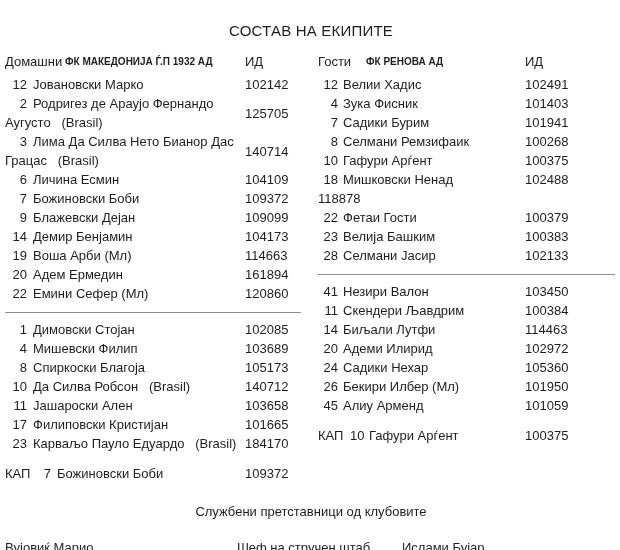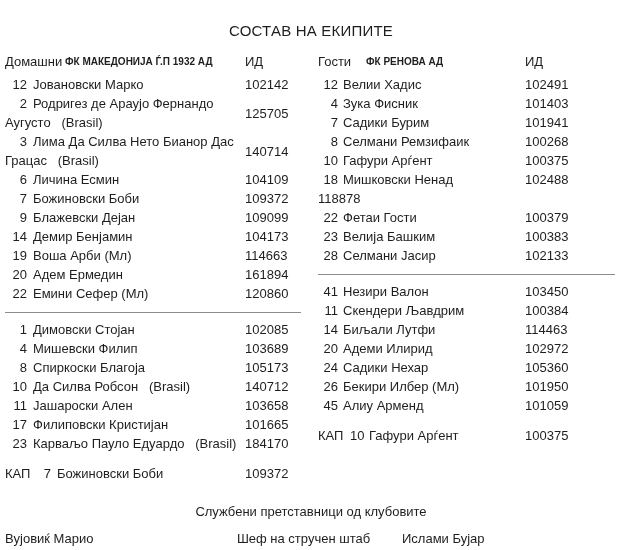--- a/index.html
+++ b/index.html
@@ -39,21 +39,21 @@
 
   .divider{border:none;border-top:1px solid #8c8c8c;margin:9px 0 7px 0;}
   .cap-row{margin-top:11px;}
   .cap-label{display:inline-block;}
   .col-home .cap-label{width:34px;}
   .col-away .cap-label{width:32px;}
   .col-home .cap-num{width:12px;}
   .col-away .cap-num{width:14px;}
 
   .footer{margin-top:20px;}
-  .footer-title{text-align:center;font-size:13px;line-height:18px;margin-bottom:8px;}
+  .footer-title{text-align:center;font-size:13px;line-height:18px;margin-bottom:17px;}
   .frow{display:grid;grid-template-columns:200px 1fr 215px;font-size:13px;line-height:19px;}
   .fl{text-align:left;}
   .fm{text-align:center;}
   .fr{text-align:left;}
 </style>
 </head>
 <body>
 
 <div class="page">
 

